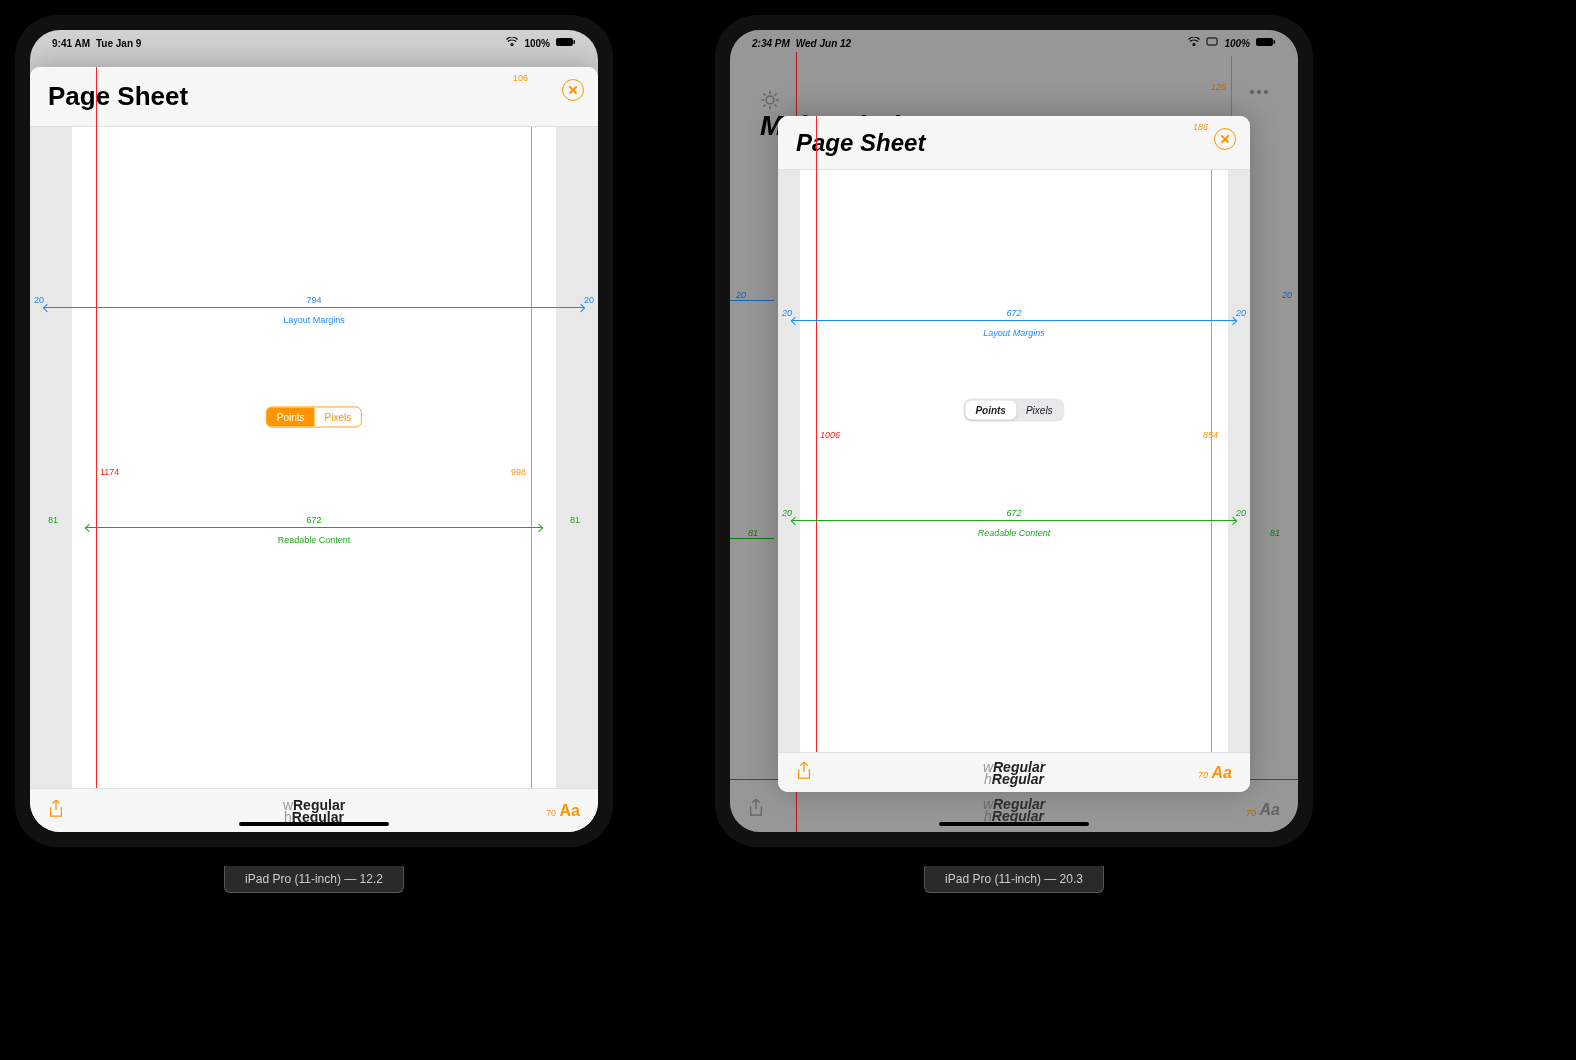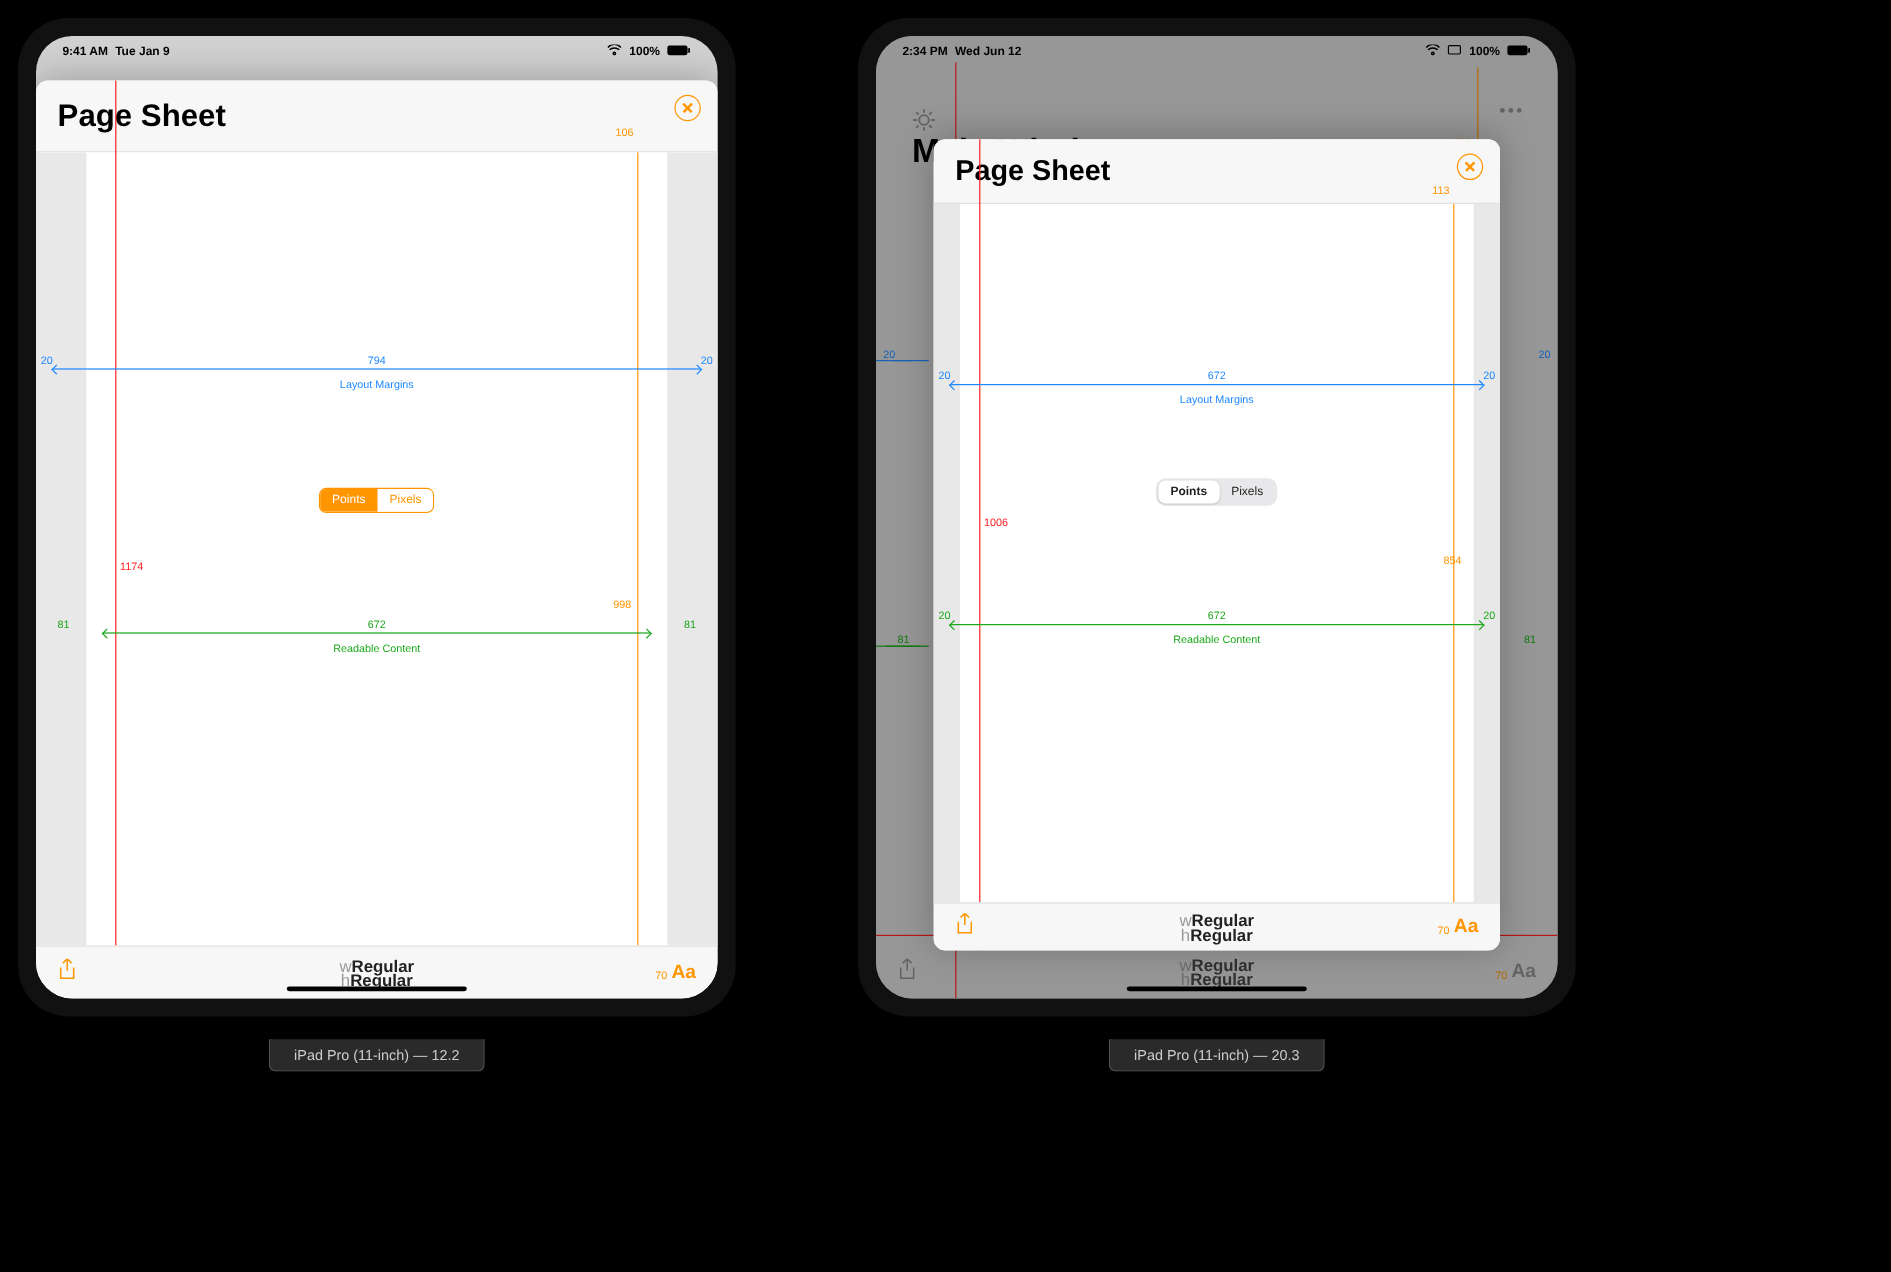--- a/index.html
+++ b/index.html
@@ -13,21 +13,21 @@
   }
   .device {
     position: absolute;
     width: 598px;
     height: 832px;
     background: #111;
     border-radius: 42px;
     padding: 15px;
   }
   .device.left { left: 15px; top: 15px; }
-  .device.right { left: 715px; top: 15px; }
+  .device.right { left: 715px; top: 15px; font-style: italic; }
   .screen {
     width: 100%;
     height: 100%;
     background: #d1d1d1;
     border-radius: 30px;
     overflow: hidden;
     position: relative;
   }
   .screen-dim-overlay {
     position: absolute; inset: 0;
@@ -152,21 +152,21 @@
   .guide.green { background:#1aa81a; }
 
   .meas {
     position:absolute;
     font-size:9px;
     font-weight:500;
     white-space:nowrap;
     pointer-events:none;
   }
   .meas.red { color:#ff2020; }
-  .meas.orange { color:#ff9500;margin-top:32px; }
+  .meas.orange { color:#ff9500; }
   .meas.blue { color:#1e88ff; }
   .meas.green { color:#1aa81a; }
 
   .seg {
     position:absolute;
     left:50%; top:50%;
     transform:translate(-50%,-50%);
     display:flex;
     border-radius:6px;
     overflow:hidden;
@@ -425,21 +425,21 @@
 
         <div class="seg ios13-style" style="top:240px;">
           <div class="seg-item active">Points</div>
           <div class="seg-item">Pixels</div>
         </div>
 
         <div class="guide h red" style="left:0; right:0; bottom:-2px;"></div>
         <span class="meas red" style="left:50%; transform:translateX(-50%); bottom:-12px;">712</span>
       </div>
 
-      <span class="meas orange" style="right:42px; top:6px;">113</span>
+      <span class="meas orange" style="right:42px; top:6px;">186</span>
 
       <div class="sheet-footer">
         <span class="share-icon">
           <svg width="16" height="18" viewBox="0 0 16 20">
               <path d="M8 0v11M4 4l4-4 4 4M2 8v10h12V8" fill="none" stroke="#ff9500" stroke-width="1.4"></path>
             </svg>
         </span>
         <div class="footer-regular">
           <div><span class="w">w</span><b>Regular</b></div>
           <div><span class="h">h</span><b>Regular</b></div>

